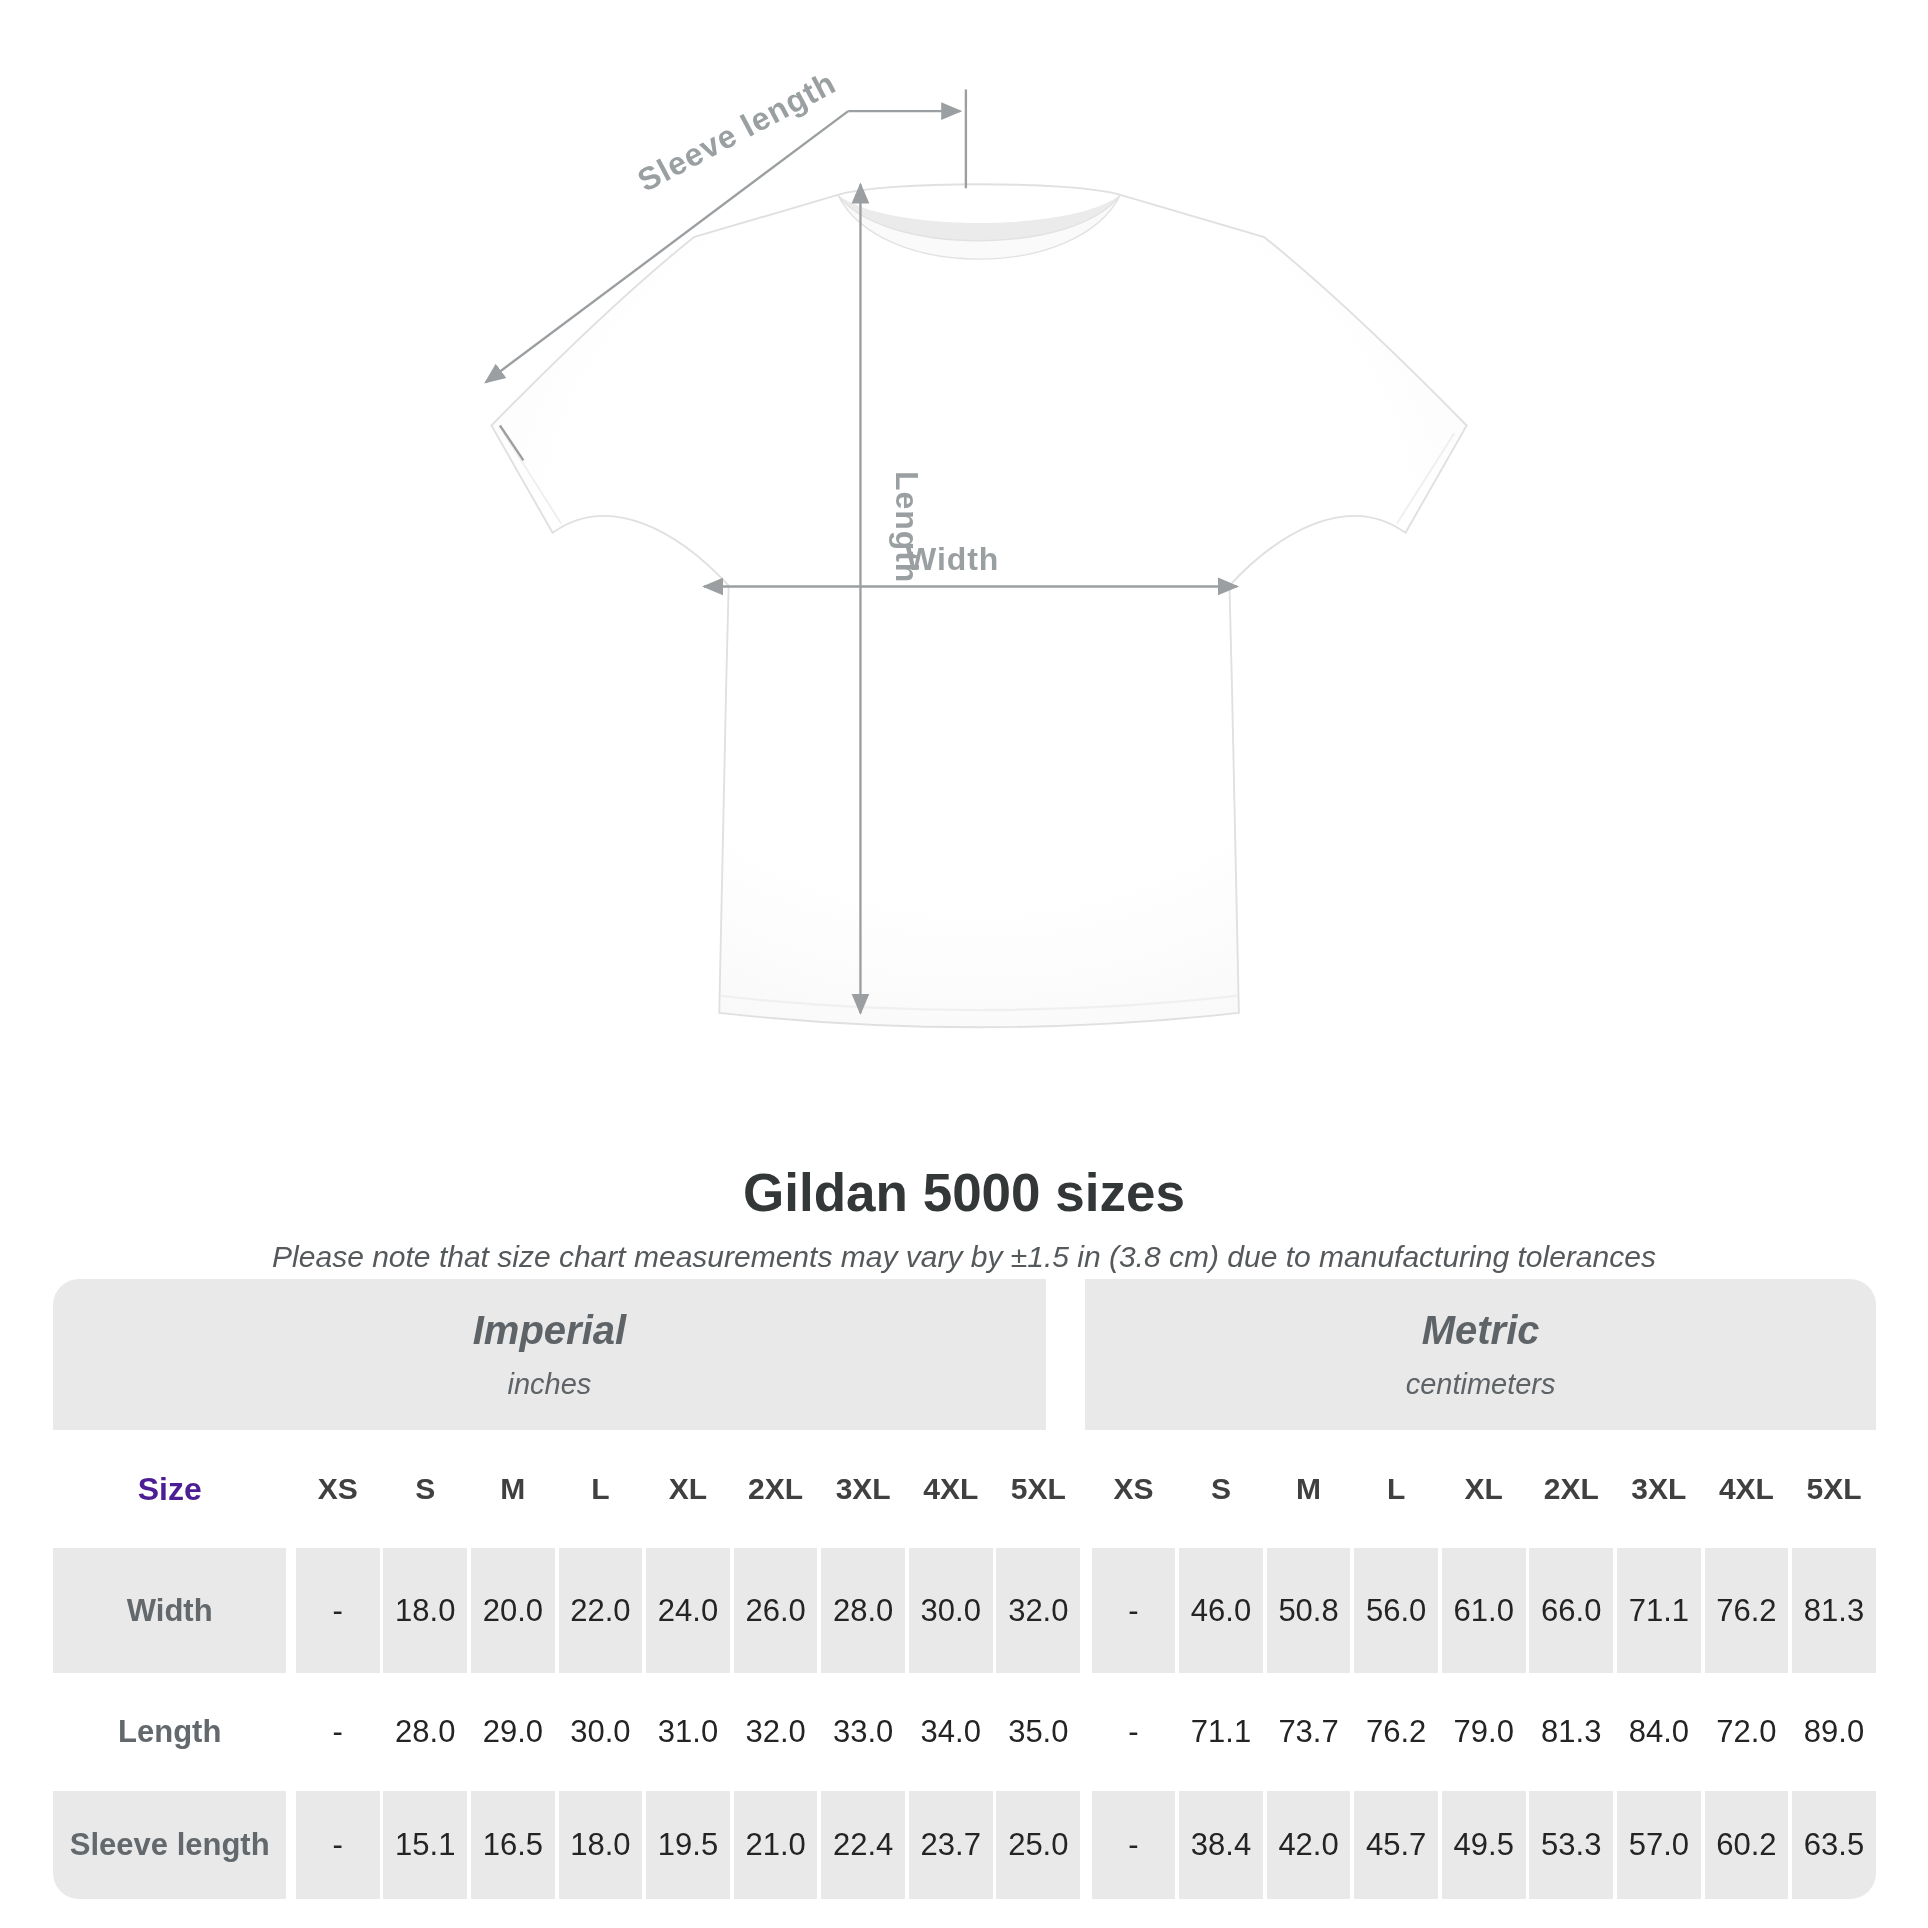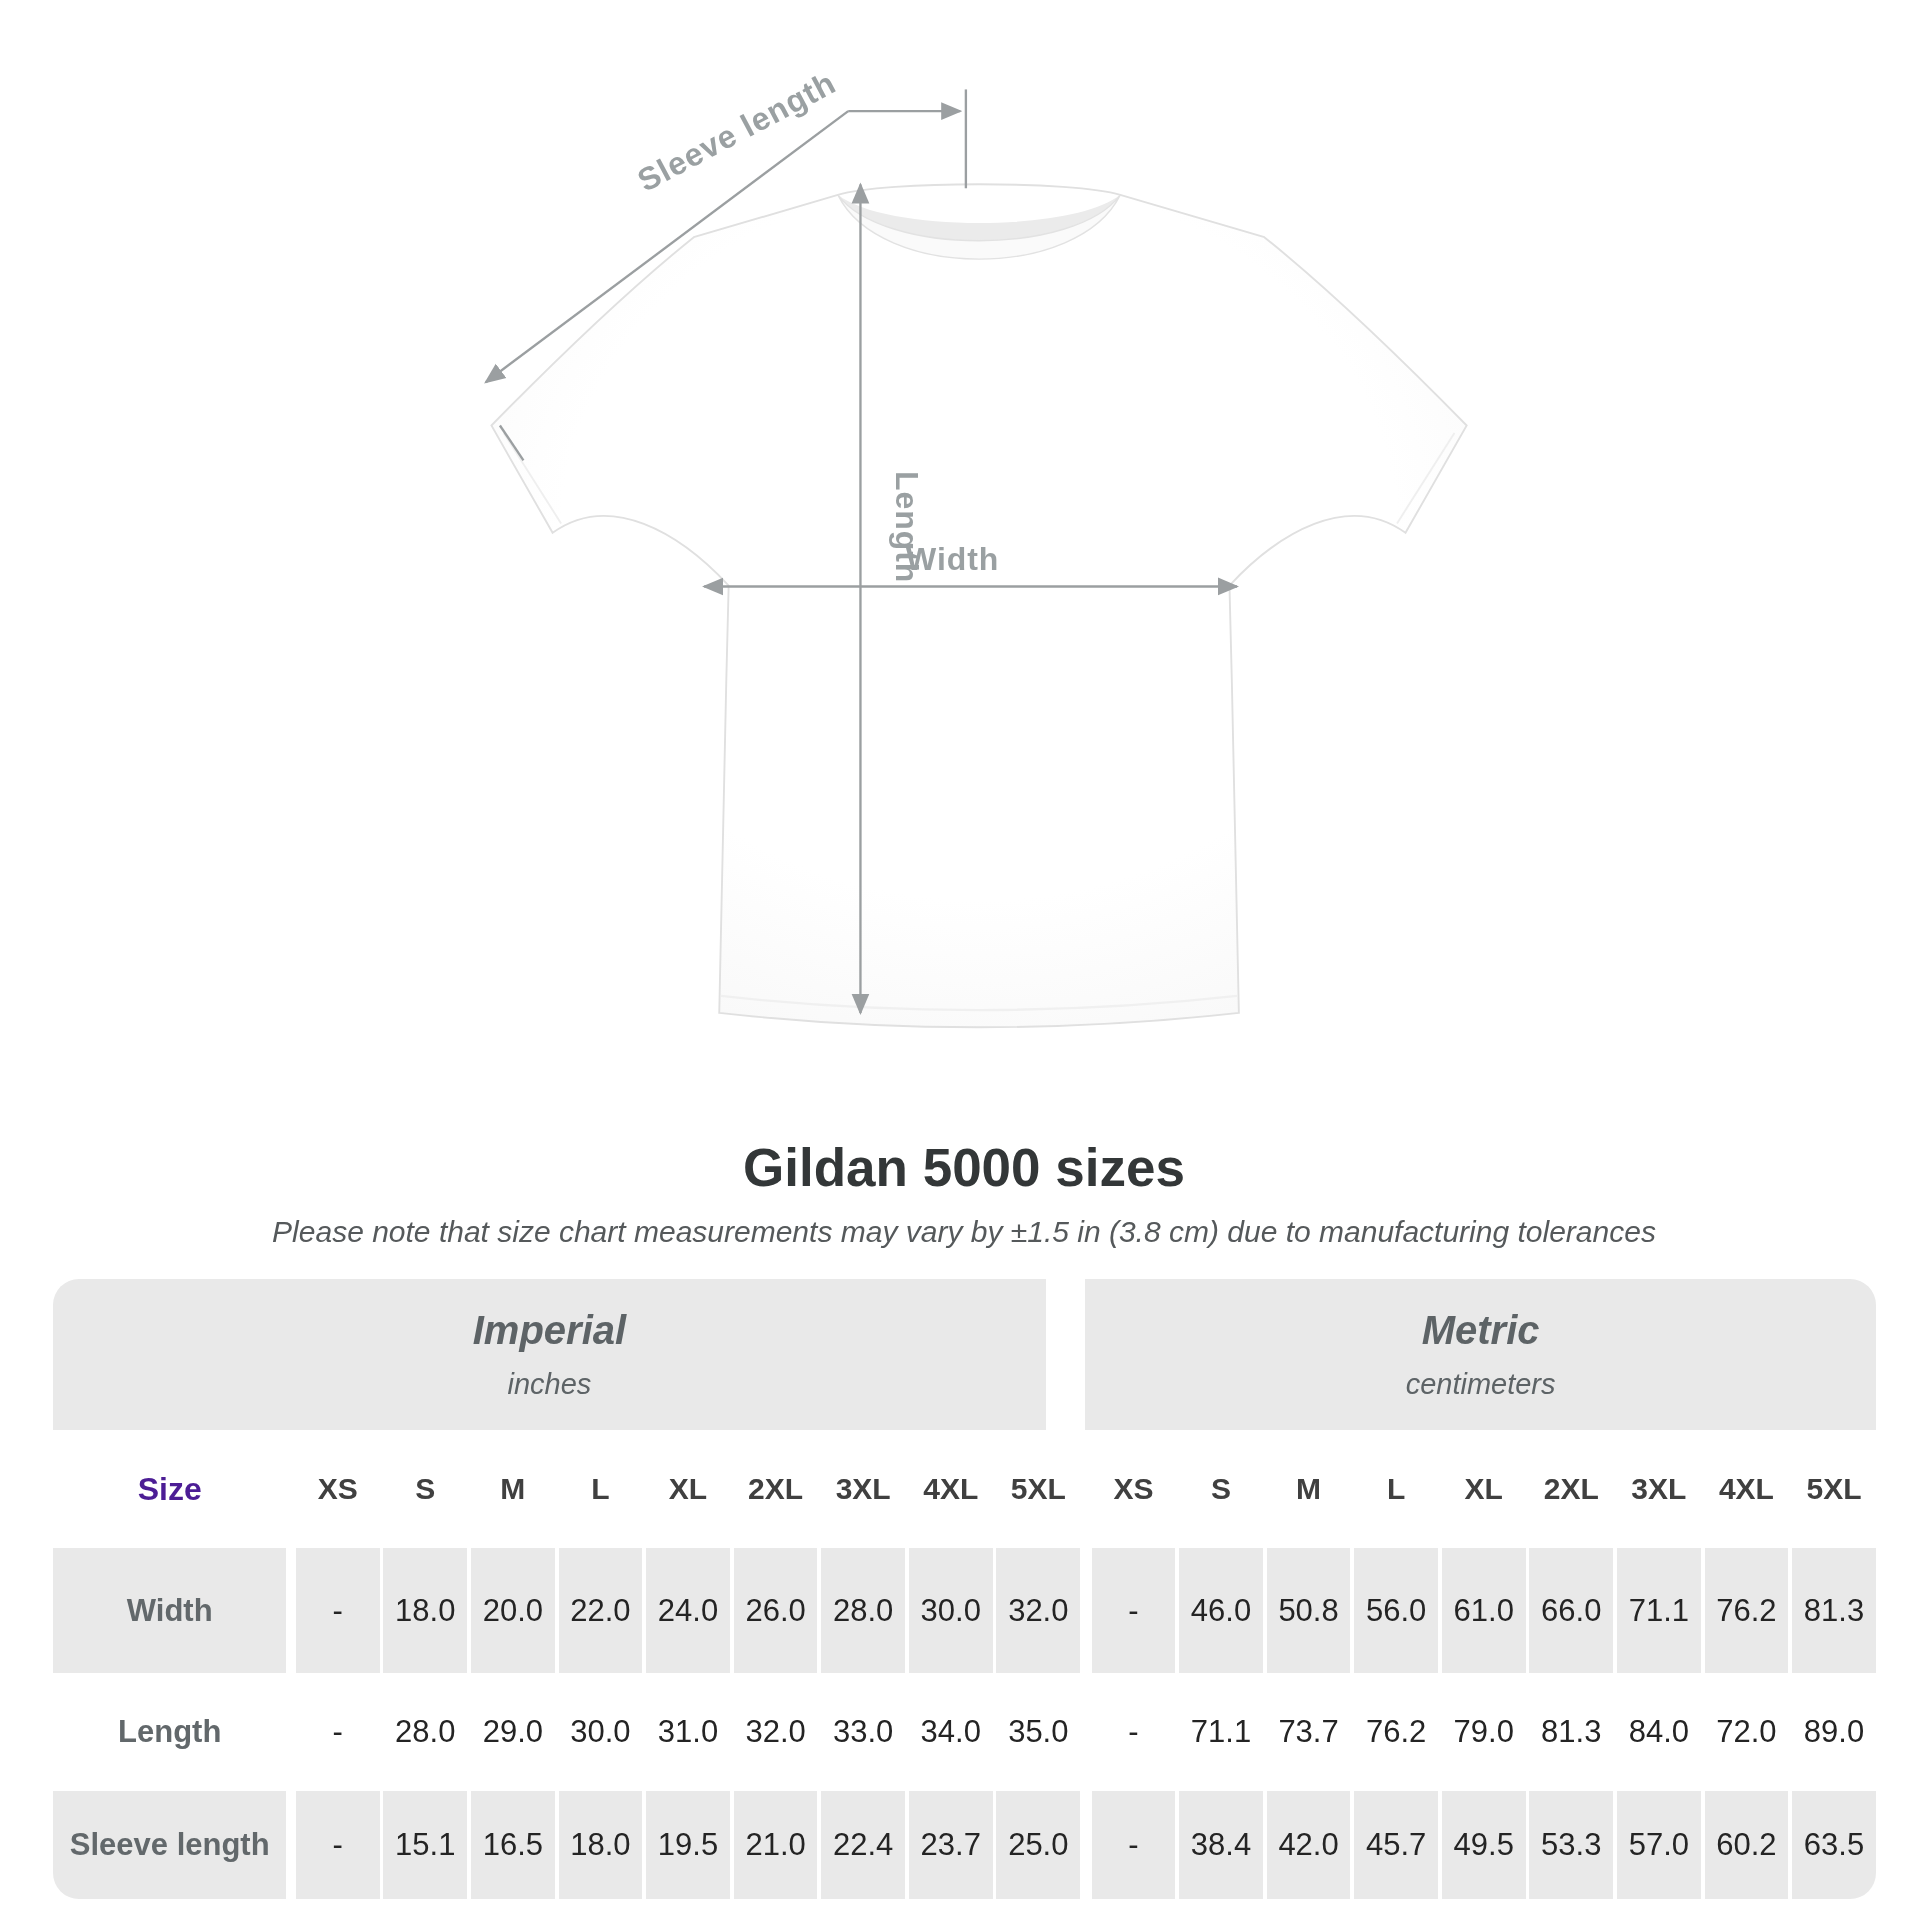--- a/index.html
+++ b/index.html
@@ -5,21 +5,21 @@
   html,body{margin:0;padding:0;background:#ffffff;}
   body{font-family:"Liberation Sans", sans-serif;}
   .stage{position:relative;width:1928px;height:1928px;background:#ffffff;overflow:hidden;}
 
   
   .diagram{position:absolute;left:0;top:0;}
   svg text{font-family:"Liberation Sans", sans-serif;}
   .dim-label{fill:#9aa0a2;font-size:34px;font-weight:700;letter-spacing:1px;}
 
   
-  .titleblock{position:absolute;left:0;top:1137px;width:1928px;text-align:center;}
+  .titleblock{position:absolute;left:0;top:1162px;width:1928px;text-align:center;}
   .main-title{font-size:53px;font-weight:700;color:#333738;margin:0;}
   .sub-title{font-size:30px;font-style:italic;color:#55595b;margin:17px 0 0 0;}
 
   
   .sizetable{position:absolute;left:53px;top:1279px;width:1823px;}
   .row{display:flex;}
   .r-band{height:151px;gap:28px;}
   .r-size{height:118px;}
   .r-w{height:125px;}
   .r-l{height:118px;}

